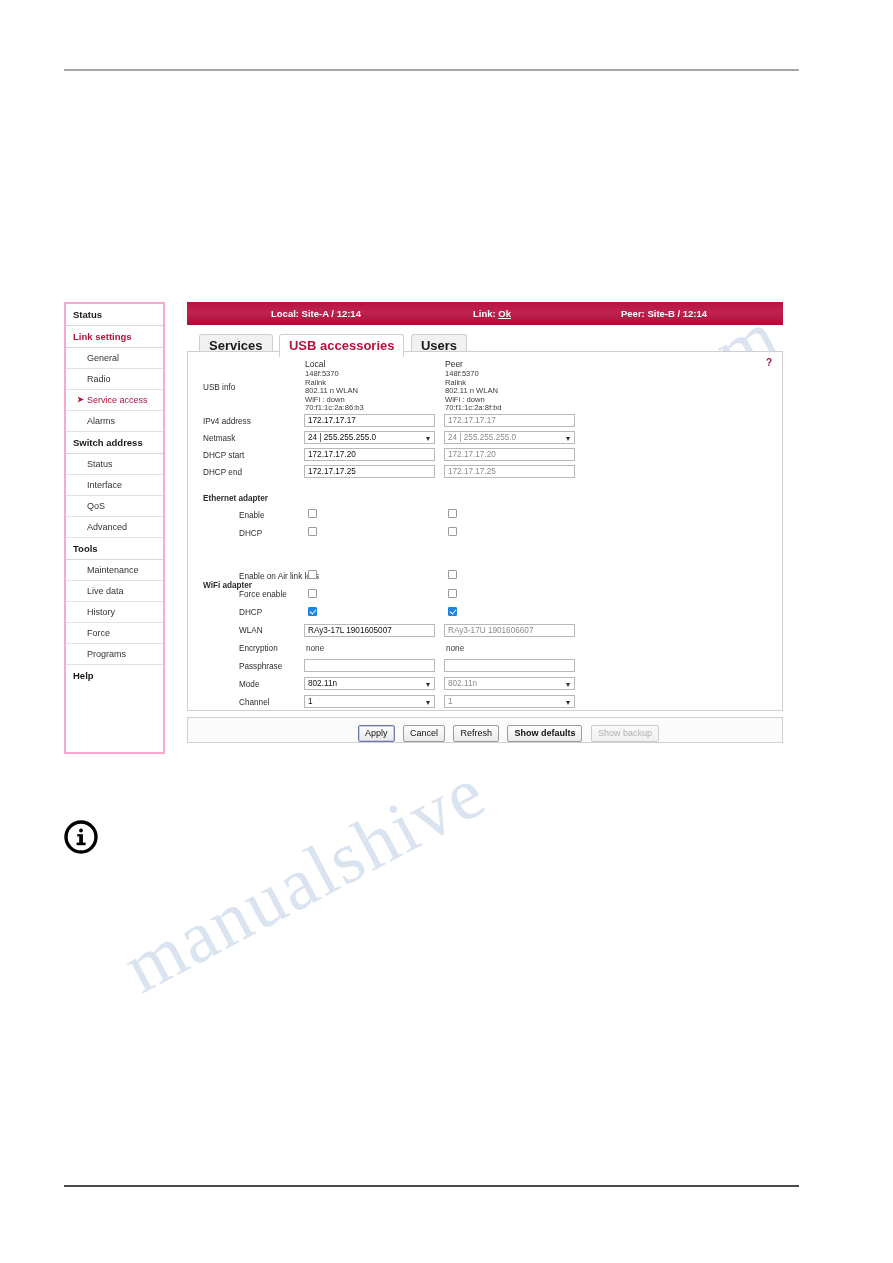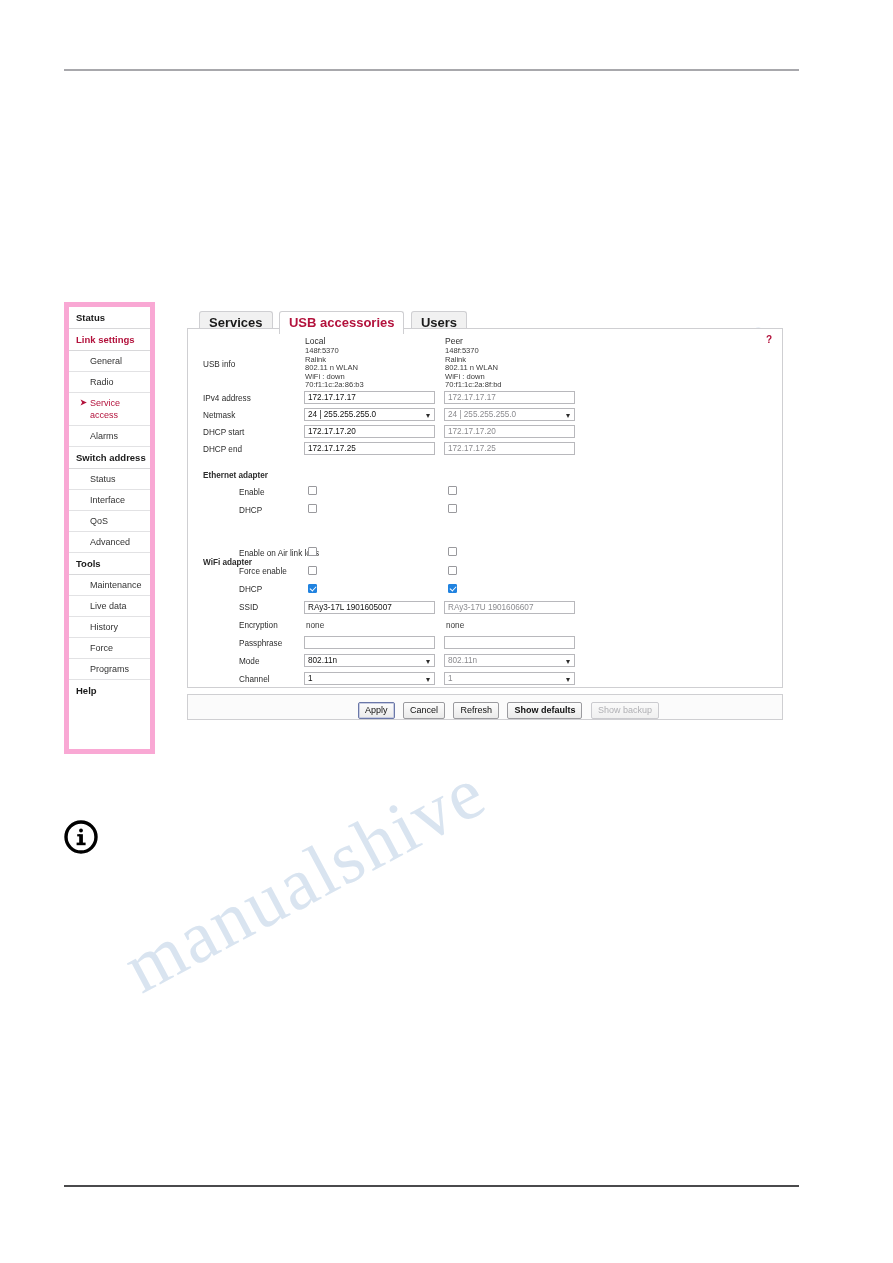--- a/index.html
+++ b/index.html
@@ -63,24 +63,24 @@
     top: 302px;
     width: 720px;
     height: 456px;
   }
 
   
   .sidebar {
     position: absolute;
     left: 0;
     top: 0;
-    width: 91px;
+    width: 101px;
     height: 452px;
     background: #ffffff;
-    border: 5px solid #f9a8d4;
+    border: 2px solid #f9a8d4;
     box-sizing: border-box;
   }
   .nav-group {
     font-size: 9.5px;
     font-weight: bold;
     color: #1a1a1a;
     padding: 4px 0 4px 7px;
     border-bottom: 1px solid #d8d8da;
     line-height: 13px;
   }
@@ -346,20 +346,25 @@
     <div class="nav-item"><span>Maintenance</span></div>
     <div class="nav-item"><span>Live data</span></div>
     <div class="nav-item"><span>History</span></div>
     <div class="nav-item"><span>Force</span></div>
     <div class="nav-item"><span>Programs</span></div>
     <div class="nav-group last">Help</div>
   </div>
 
   <div class="main">
 
+    <div class="statusbar">
+      <div class="sb-local">Local: Site-A / 12:14</div>
+      <div class="sb-link"><span>Link: </span><u>Ok</u></div>
+      <div class="sb-peer">Peer: Site-B / 12:14</div>
+    </div>
 
     <div class="tabs">
       <div class="tab">Services</div>
       <div class="tab active">USB accessories</div>
       <div class="tab">Users</div>
     </div>
 
     <div class="panel">
       <div class="help-q">?</div>
 
@@ -412,21 +417,21 @@
         <div class="chk" style="left:260px; top:218px;"></div>
 
         <div class="lbl l2" style="top:238px;">Force enable</div>
         <div class="chk" style="left:120px; top:237px;"></div>
         <div class="chk" style="left:260px; top:237px;"></div>
 
         <div class="lbl l2" style="top:256px;">DHCP</div>
         <div class="chk on" style="left:120px; top:255px;"></div>
         <div class="chk on" style="left:260px; top:255px;"></div>
 
-        <div class="lbl l2" style="top:274px;">SSID</div>
+        <div class="lbl l2" style="top:274px;">WLAN</div>
         <div class="txt" style="left:116px; top:272px; width:131px;">RAy3-17L 1901605007</div>
         <div class="txt ro" style="left:256px; top:272px; width:131px;">RAy3-17U 1901606607</div>
 
         <div class="lbl l2" style="top:292px;">Encryption</div>
         <div class="plain" style="left:118px; top:292px;">none</div>
         <div class="plain" style="left:258px; top:292px;">none</div>
 
         <div class="lbl l2" style="top:310px;">Passphrase</div>
         <div class="txt" style="left:116px; top:307px; width:131px;"></div>
         <div class="txt ro" style="left:256px; top:307px; width:131px;"></div>

